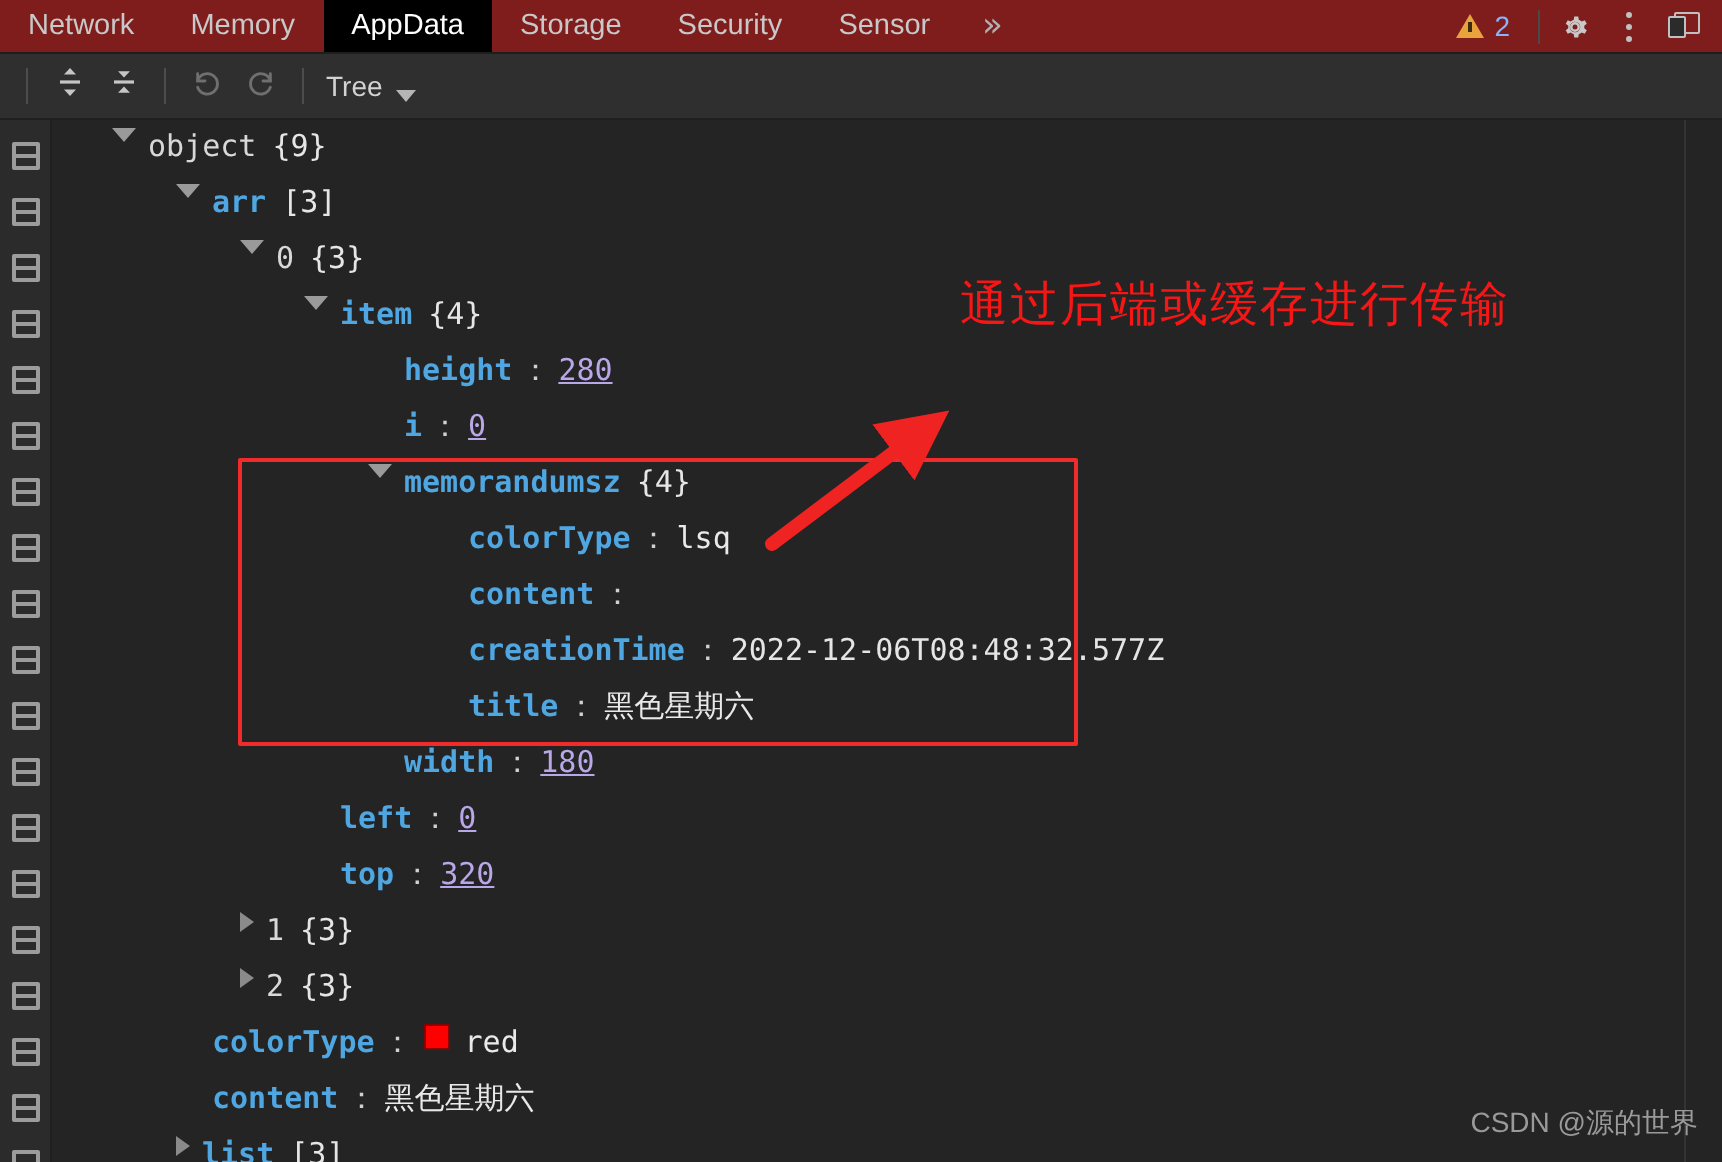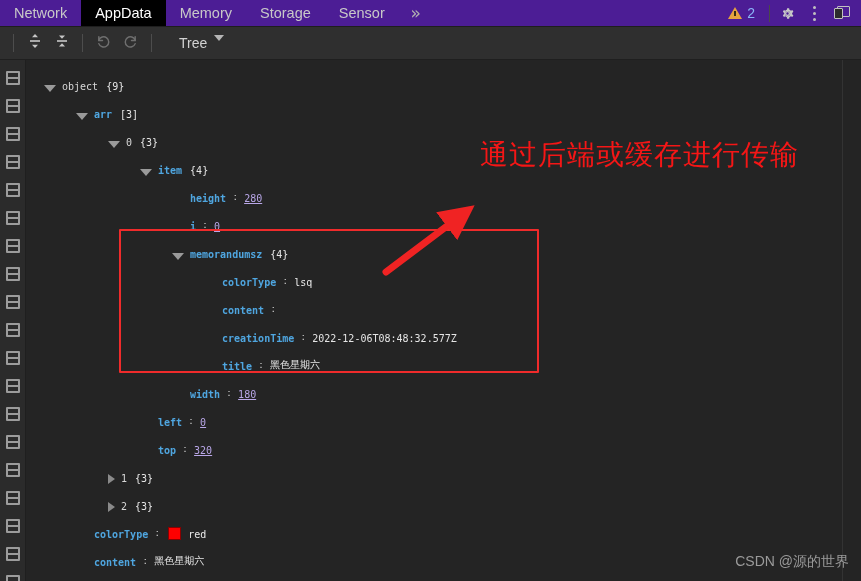--- a/index.html
+++ b/index.html
@@ -6,21 +6,21 @@
   html, body {
     width:861px; height:581px;
     background:#242424;
     font-family:"DejaVu Sans", sans-serif;
     overflow:hidden;
   }
   #app { position:relative; width:861px; height:581px; background:#242424; }
 
   
   .tabbar {
-    position:relative; height:27px; background:#4c1d95;
+    position:relative; height:27px; background:#7f1d1d;
     display:flex; align-items:stretch;
     border-bottom:1px solid #1e1e1e;
   }
   .tab {
     display:flex; align-items:center; padding:0 14px;
     font-family:"Liberation Sans", sans-serif;
     font-size:14.5px; color:#c8c8c8; white-space:nowrap;
     cursor:default;
   }
   .tab.active { background:#000000; color:#ffffff; }
@@ -55,45 +55,45 @@
     border:1.6px solid #c0c0c0; border-radius:1px; background:#2b2b2b; }
 
   
   .toolbar {
     height:33px; background:#2f2f2f; display:flex; align-items:center;
     padding-left:6px; border-bottom:1px solid #1f1f1f;
   }
   .tool-sep { width:1px;height:18px;background:#4d4d4d;margin:0 7px; }
   .tool-icon { width:27px;height:27px;display:flex;align-items:center;justify-content:center; }
   .tree-sel {
-    display:flex; align-items:flex-start; gap:7px; margin-left:20px;
+    display:flex; align-items:flex-end; gap:7px; margin-left:4px;
     font-family:"Liberation Sans", sans-serif; font-size:14px; color:#d2d2d2;
   }
   .caret-d { width:0;height:0;border-left:5px solid transparent;border-right:5px solid transparent;
     border-top:6px solid #b5b5b5; }
 
   
   .body { position:relative; height:521px; background:#242424; overflow:hidden; }
   .gutter {
     position:absolute; left:0; top:0; width:26px; height:100%;
     background:#2b2b2b; border-right:1px solid #1f1f1f;
   }
   .gnode {
     position:absolute; left:6px; width:14px; height:14px;
     border:2px solid #9c9c9c; border-radius:1px; background:#2b2b2b;
   }
   .gnode::after{
     content:""; position:absolute; left:0; top:4px; width:10px; height:2px; background:#9c9c9c;
   }
   .rows { position:absolute; left:26px; top:0; right:0; bottom:0; }
   .row {
-    position:absolute; left:4px; right:0; height:28px;
-    display:flex; align-items:flex-end;
+    position:absolute; left:16px; right:0; height:28px;
+    display:flex; align-items:flex-start;
     font-family:"DejaVu Sans Mono","Liberation Mono",monospace;
-    font-size:10px; white-space:nowrap;
+    font-size:15px; white-space:nowrap;
   }
   .tri {
     width:0;height:0;border-left:6px solid transparent;border-right:6px solid transparent;
     border-top:7px solid #9a9a9a; margin-right:6px; flex:none;
   }
   .tri.closed {
     border-top:5px solid transparent;border-bottom:5px solid transparent;
     border-left:7px solid #8a8a8a; border-right:0;
   }
   .tri.hidden { visibility:hidden; }
@@ -109,41 +109,42 @@
   .swatch { display:inline-block;width:13px;height:13px;background:#fe0000;
     border:1px solid #8a0000; margin:0 7px 0 2px; vertical-align:-1px; }
 
   
   .redbox {
     position:absolute; border:2px solid #f02b2b; border-radius:1px;
     pointer-events:none;
   }
   .anno-text {
     position:absolute; color:#f51616;
-    font-family:"DejaVu Sans", sans-serif; font-size:28px; font-weight:400;
+    font-family:"DejaVu Sans", sans-serif; font-size:24px; font-weight:400;
     white-space:nowrap; letter-spacing:1px;
   }
   .anno-arrow { position:absolute; left:0; top:0; width:861px; height:521px; pointer-events:none; }
   .watermark {
     position:absolute; right:12px; bottom:10px;
     font-family:"Liberation Sans", sans-serif; font-size:14px; color:#9a9a9a;
   }
   .rdivider { position:absolute; top:0; bottom:0; right:18px; width:1px; background:#333; }
 </style>
 </head>
 <body>
 
 <div id="app">
 
   <div class="tabbar">
     <div id="tabs-host" style="display:flex;align-items:stretch;">
         <div class="tab">Network</div>
+        <div class="tab">Memory</div>
         <div class="tab active">AppData</div>
-        <div class="tab">Memory</div>
         <div class="tab">Storage</div>
+        <div class="tab">Security</div>
         <div class="tab">Sensor</div>
       </div>
     <div class="tab-overflow">»</div>
     <div class="tabbar-right">
       <div class="warn-group">
         <div class="warn-tri"></div>
         <span class="warn-count">2</span>
       </div>
       <div class="tb-div"></div>
       <div class="icon-btn">

